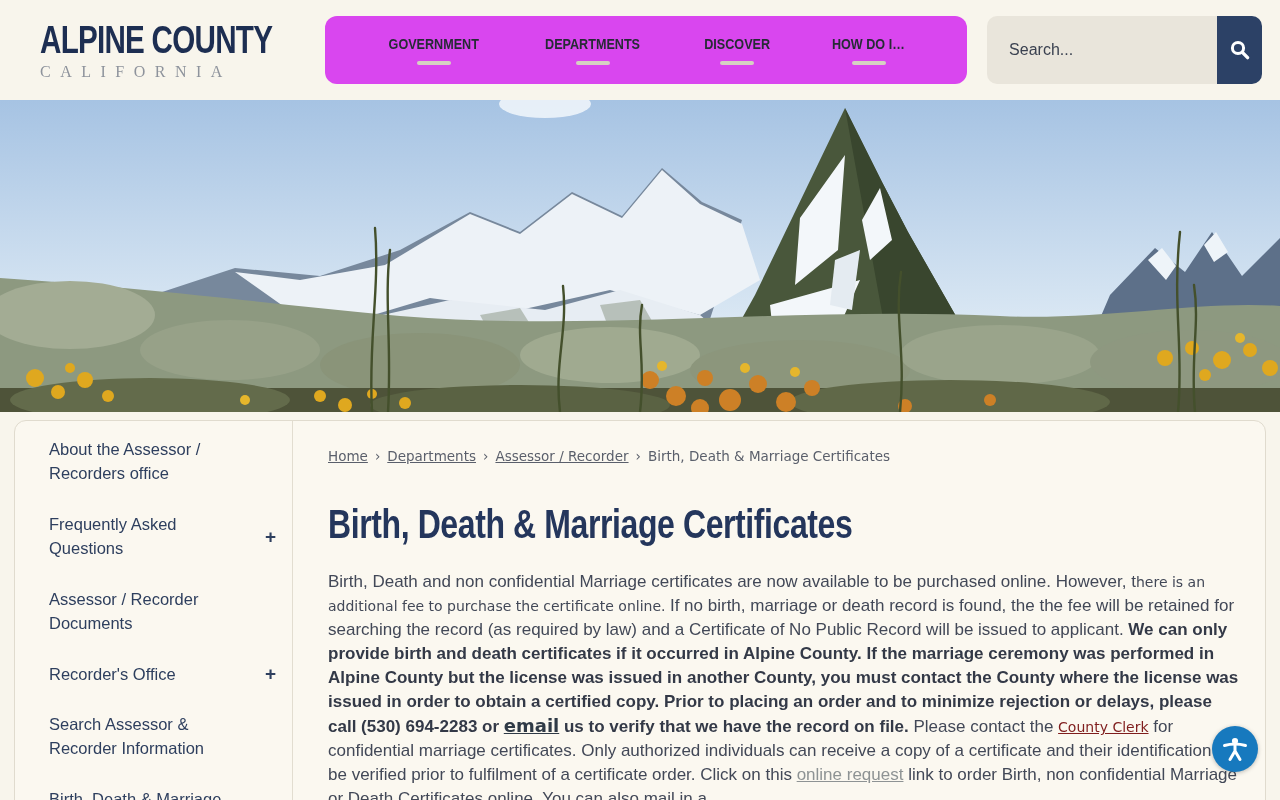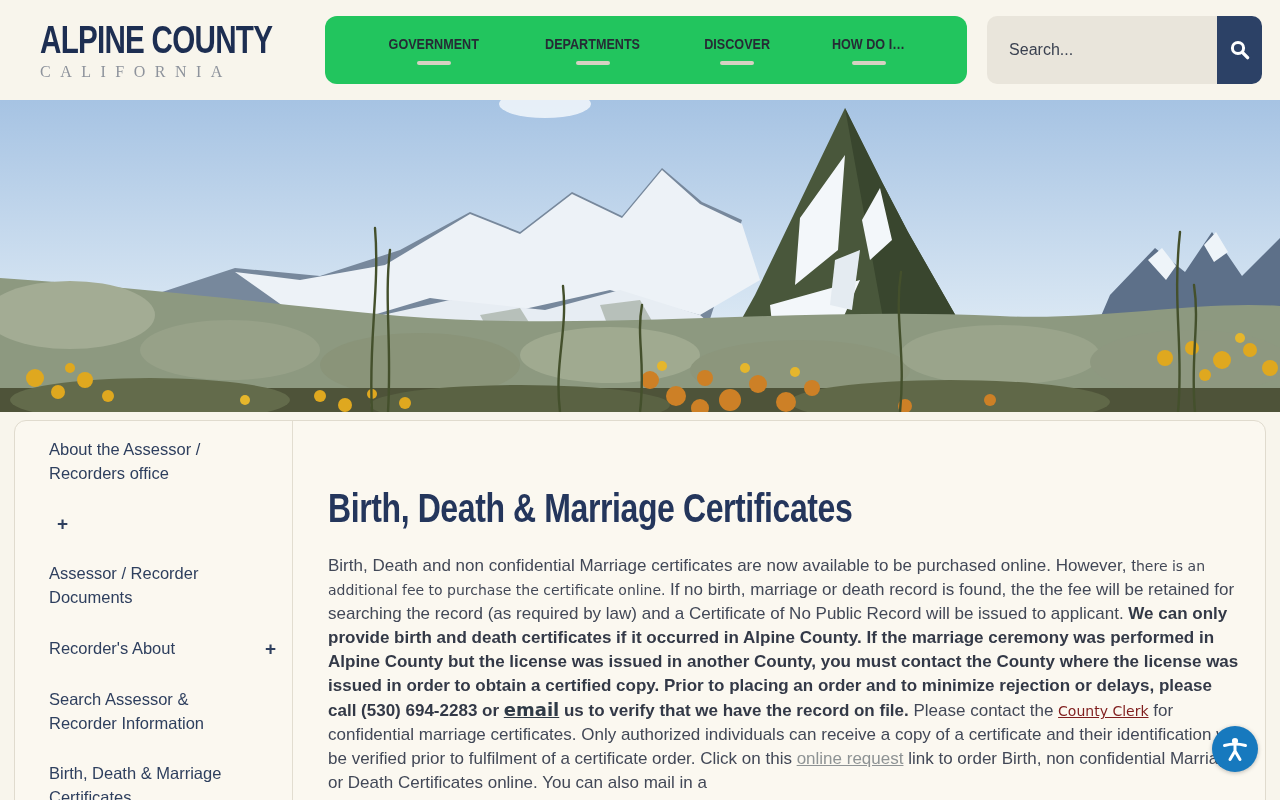--- a/index.html
+++ b/index.html
@@ -4,21 +4,21 @@
 <style>
   * { margin:0; padding:0; box-sizing:border-box; }
   html,body { width:1280px; height:800px; overflow:hidden; }
   body { font-family:"Liberation Sans", sans-serif; background:#f8f5ec; position:relative; }
 
   
   .header { height:100px; display:flex; align-items:center; padding:0 18px 0 40px; background:#f8f5ec; position:relative; z-index:2; }
   .logo { width:285px; }
   .logo-title { display:inline-block; font-weight:bold; font-size:39px; color:#1d2e52; letter-spacing:-1px; transform:scaleX(.76); transform-origin:left center; white-space:nowrap; line-height:1; }
   .logo-sub { font-size:16px; color:#8e939c; letter-spacing:9.5px; margin-top:4px; white-space:nowrap;font-family:Liberation Serif, serif; }
-  .nav-pill { background:#22c55e; border-radius:12px; height:68px; width:652px; display:flex; align-items:center; justify-content:space-between; padding:0 55px; }
+  .nav-pill { background:#d946ef; border-radius:12px; height:68px; width:652px; display:flex; align-items:center; justify-content:space-between; padding:0 55px; }
   .nav-item { display:flex; flex-direction:column; align-items:center; cursor:pointer; }
   .nav-label { display:inline-block; font-weight:bold; font-size:15px; color:#262b35; transform:scaleX(.84); transform-origin:center; white-space:nowrap; }
   .nav-underline { width:34px; height:4px; border-radius:2px; background:#d6d1c2; margin-top:9px; }
   .search-wrap { margin-left:20px; display:flex; height:68px; width:280px;border-radius:15px; }
   .search-input { flex:1; border:none; outline:none; background:#e9e5db; border-radius:10px 0 0 10px; font-size:16px; color:#3a4150; padding:0 0 0 22px; font-family:"Liberation Sans",sans-serif; }
   .search-input::placeholder { color:#3a4150; opacity:1; }
   .search-btn { width:45px; border:none; background:#2c4166; border-radius:0 10px 10px 0; cursor:pointer; display:flex; align-items:center; justify-content:center; }
 
   
   .hero { width:1280px; height:312px; overflow:hidden; position:relative; }
@@ -173,37 +173,39 @@
     </g>
   </svg>
 </div>
 
 <div class="card">
   <aside class="sidebar">
       <div class="side-item">
         <span class="side-label">About the Assessor / Recorders office</span>
       </div>
       <div class="side-item">
+        <span class="side-label">Frequently Asked Questions</span>
         <span class="side-plus">+</span>
       </div>
       <div class="side-item">
         <span class="side-label">Assessor / Recorder Documents</span>
       </div>
       <div class="side-item">
-        <span class="side-label">Recorder's About</span>
+        <span class="side-label">Recorder's Office</span>
         <span class="side-plus">+</span>
       </div>
       <div class="side-item">
         <span class="side-label">Search Assessor &amp; Recorder Information</span>
       </div>
       <div class="side-item">
         <span class="side-label">Birth, Death &amp; Marriage Certificates</span>
       </div>
     </aside>
   <section class="main">
+    <div class="breadcrumb"><a class="crumb crumb-link" href="#">Home</a><span class="crumb-sep">›</span><a class="crumb crumb-link" href="#">Departments</a><span class="crumb-sep">›</span><a class="crumb crumb-link" href="#">Assessor / Recorder</a><span class="crumb-sep">›</span><span class="crumb">Birth, Death &amp; Marriage Certificates</span></div>
     <h1 class="page-title"><span>Birth, Death &amp; Marriage Certificates</span></h1>
     <p class="body-paragraph"><span class="run-regular">Birth, Death and non confidential Marriage certificates are now available to be purchased online. However, t</span><span class="run-alt">here is an additional fee to purchase the certificate online. </span><span class="run-regular">If no birth, marriage or death record is found, the the fee will be retained for searching the record (as required by law) and a Certificate of No Public Record will be issued to applicant. </span><span class="run-bold">We can only provide birth and death certificates if it occurred in Alpine County. If the marriage ceremony was performed in Alpine County but the license was issued in another County, you must contact the County where the license was issued in order to obtain a certified copy.  Prior to placing an order and to minimize rejection or delays, please call (530) 694-2283 or </span><a href="#" class="run-bold-link">email</a><span class="run-bold"> us to verify that we have the record on file. </span><span class="run-regular">Please contact the </span><a href="#" class="run-link-alt">County Clerk</a><span class="run-regular"> for confidential marriage certificates. Only authorized individuals can receive a copy of a certificate and their identification will be verified prior to fulfilment of a certificate order.  Click on this </span><a href="#" class="run-link-muted">online request</a><span class="run-regular"> link to order Birth, non confidential Marriage or Death Certificates online. You can also mail in a</span></p>
   </section>
 </div>
 
 <div class="a11y">
   <svg width="30" height="30" viewBox="0 0 30 30">
     <circle cx="15" cy="7" r="3.1" fill="#ffffff"></circle>
     <path d="M4.5,11.5 Q15,8.5 25.5,11.5" stroke="#ffffff" stroke-width="3" fill="none" stroke-linecap="round"></path>
     <path d="M15,11 L15,17 L10,25.5 M15,17 L20,25.5" stroke="#ffffff" stroke-width="3" fill="none" stroke-linecap="round" stroke-linejoin="round"></path>

